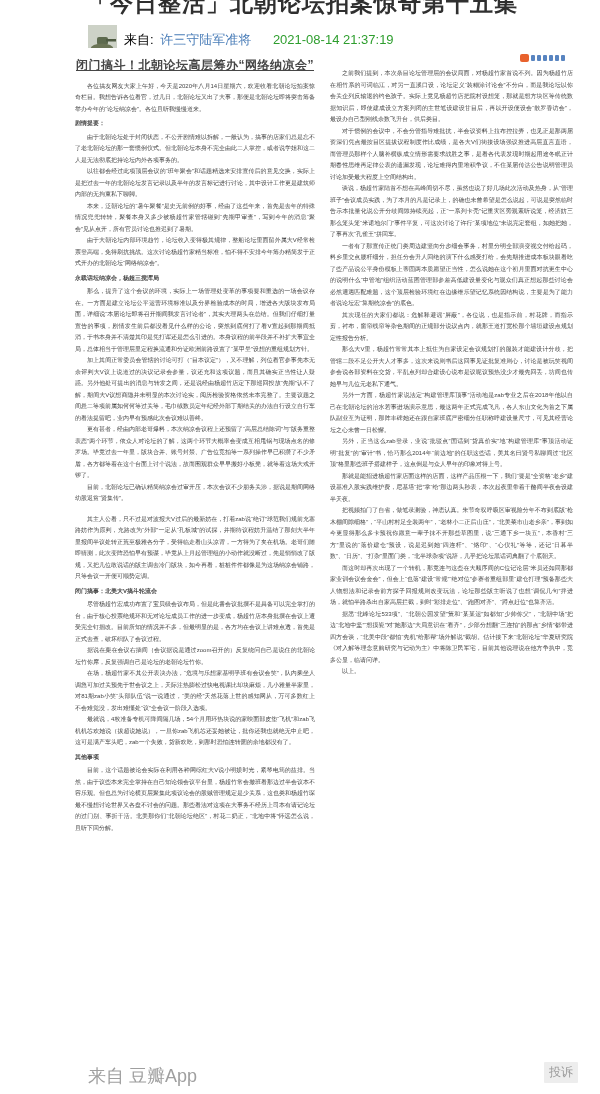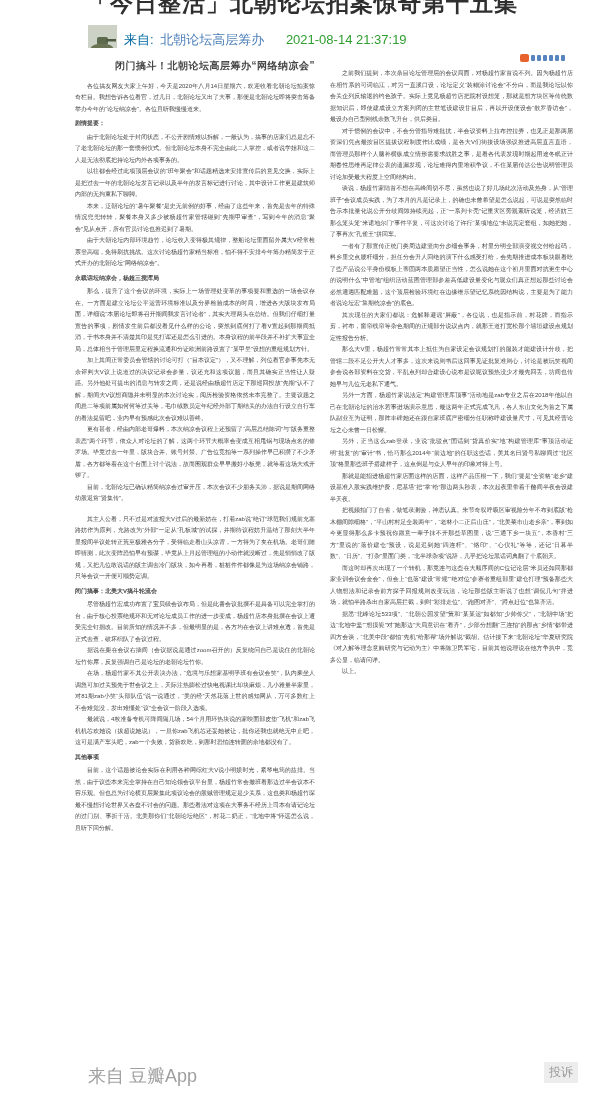--- a/index.html
+++ b/index.html
@@ -12,41 +12,41 @@
   .page-title{
     position:absolute;top:-12px;left:86px;margin:0;
     font-size:23px;font-weight:bold;letter-spacing:1px;white-space:nowrap;
   }
   .author-row{position:absolute;left:88px;top:25px;height:38px;}
   .avatar{
     position:absolute;left:0;top:0;width:29px;height:37px;display:block;
     background:#cfd3cb;overflow:hidden;
   }
   .author-meta{position:absolute;left:36px;top:6px;white-space:nowrap;font-size:13px;}
-  .from-label{color:#0369a1;}
+  .from-label{color:#000000;}
   .author-link{text-decoration:none;margin-left:3px;}
   .post-date{margin-left:18px;}
   
   .doc{
     position:absolute;left:60px;top:48px;width:525px;height:1000px;
     background:#fff;color:#454545;
   }
   .watermark{position:absolute;right:20px;top:6px;display:flex;align-items:center;gap:2px;}
   .wm-main{width:9px;height:8px;border-radius:2px;display:inline-block;}
   .wm-bit{width:4px;height:6px;border-radius:1px;display:inline-block;opacity:.85;}
   .col{
     position:absolute;font-size:6px;line-height:11.5px;text-align:justify;
     color:#464646;
   }
   .col-left{left:15px;top:12px;width:240px;}
   .col-right{left:270px;top:20px;width:243px;}
   .blk{margin:0;}
   .blk.para{text-indent:2em;}
   .blk.end{text-indent:2em;}
-  .blk.doctitle{text-align:right;font-weight:bold;font-size:10px;margin-bottom:9px;letter-spacing:.5px;}
+  .blk.doctitle{text-align:center;font-weight:bold;font-size:12px;margin-bottom:9px;letter-spacing:.5px;text-decoration:underline;}
   .blk.subhead,.blk.boldline{font-weight:bold;margin:3px 0 2px;}
   .blk.gap{margin-top:9px;}
   
   .footer-source{position:absolute;left:88px;top:1064px;font-size:18px;}
   .report-btn{
     position:absolute;right:22px;top:1062px;font-size:12px;
     padding:2px 5px;border-radius:1px;cursor:pointer;
   }
 </style>
 </head>
@@ -63,21 +63,21 @@
       <rect x="18" y="14" width="10" height="2.5" fill="#4e5a42"></rect>
       <ellipse cx="14" cy="24" rx="11.5" ry="5.5" fill="#6a7455"></ellipse>
       <rect x="2.5" y="26" width="23" height="6.5" rx="3" fill="#3e4637"></rect>
       <circle cx="7" cy="29" r="1.6" fill="#2c3228"></circle>
       <circle cx="14" cy="29.5" r="1.6" fill="#2c3228"></circle>
       <circle cx="21" cy="29" r="1.6" fill="#2c3228"></circle>
     </svg>
   </span>
   <span class="author-meta">
     <span class="from-label">来自:</span>
-    <a href="#" class="author-link" style="color: rgb(74, 125, 184);">北朝论坛高层筹办</a>
+    <a href="#" class="author-link" style="color: rgb(74, 125, 184);">许三守陆军准将</a>
     <span class="post-date" style="color: rgb(46, 158, 46);">2021-08-14 21:37:19</span>
   </span>
 </div>
 
 <div class="doc">
   <div class="watermark">
     <span class="wm-main" style="background: rgb(232, 98, 45);"></span>
     <span class="wm-bit" style="background: rgb(59, 111, 181);"></span>
     <span class="wm-bit" style="background: rgb(59, 111, 181);"></span>
     <span class="wm-bit" style="background: rgb(59, 111, 181);"></span>

